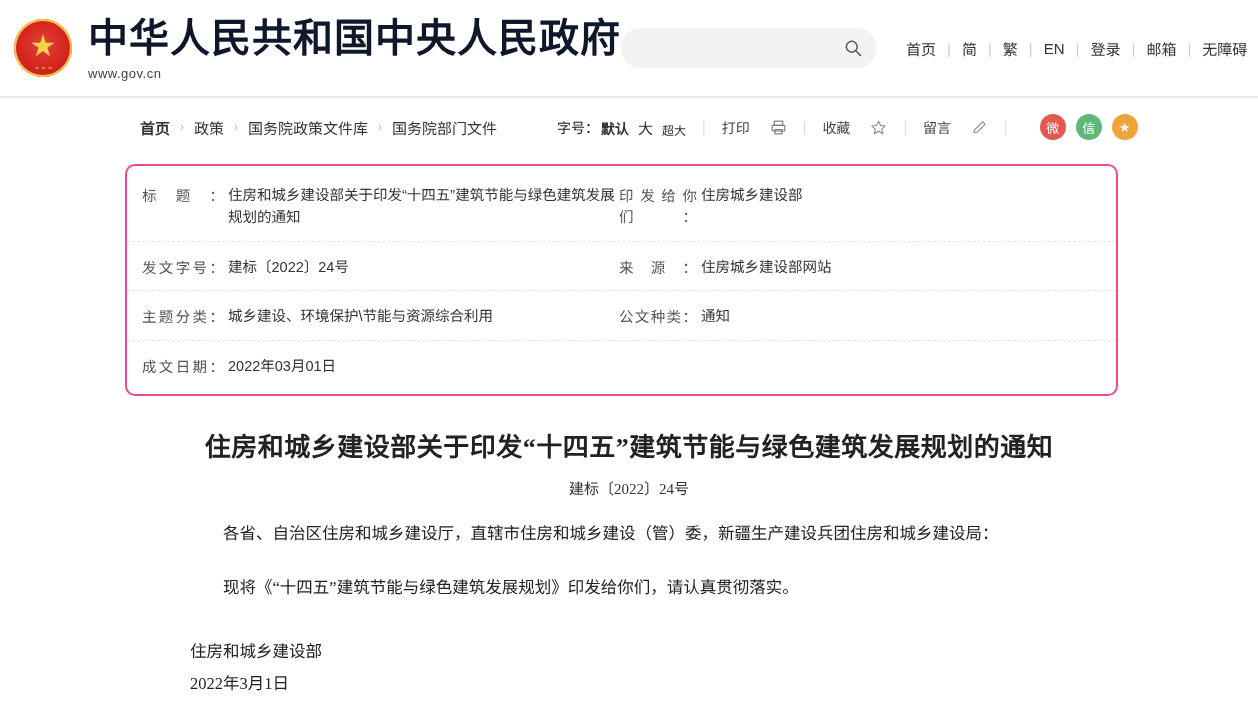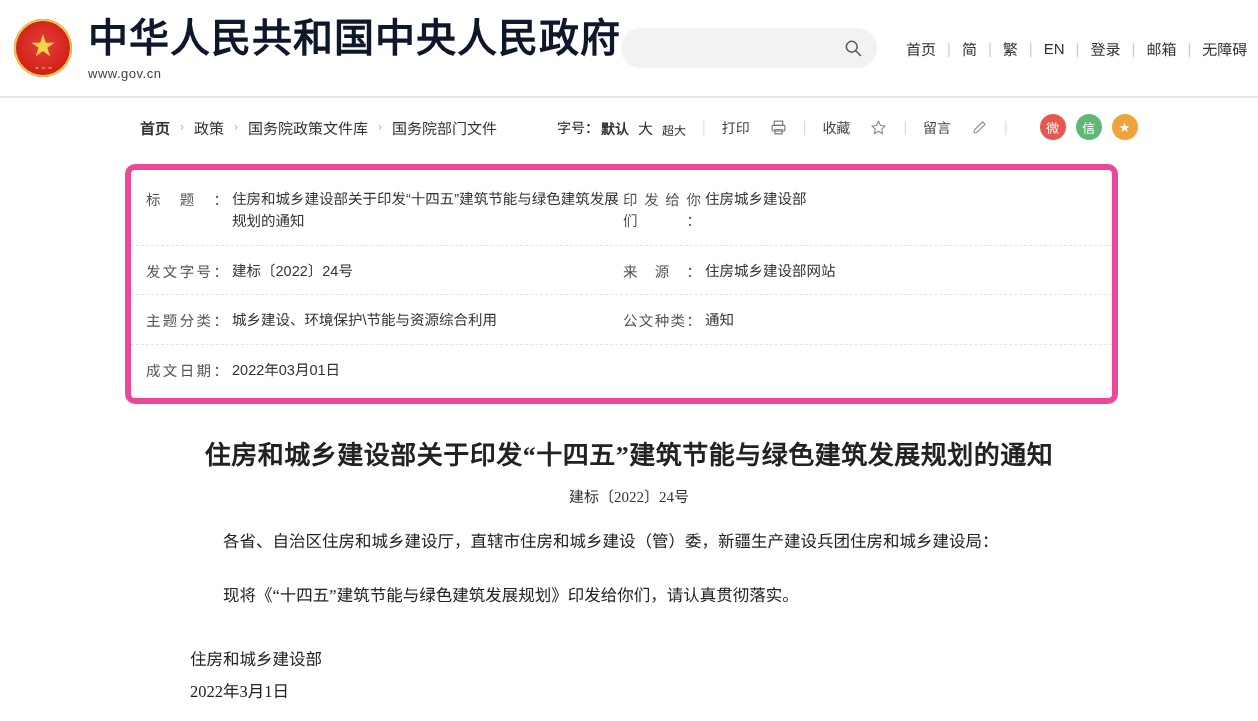--- a/index.html
+++ b/index.html
@@ -135,21 +135,21 @@
     display: flex; align-items: center; justify-content: center;
     color: #fff; font-size: 13px;
   }
   .s-weibo { background: #e4584e; }
   .s-wechat { background: #5fb878; }
   .s-fav { background: #f0a33a; }
 
   
   .info-card {
     margin: 8px 140px 16px 125px;
-    border: 6px solid #ec4899;
+    border: 2px solid #ec4899;
     border-radius: 10px;
     padding: 4px 0;
   }
   .info-row {
     display: flex;
     border-bottom: 1px dashed #e4e4e4;
     min-height: 49px;
     align-items: flex-start;
     padding: 14px 0 12px 0;
   }

